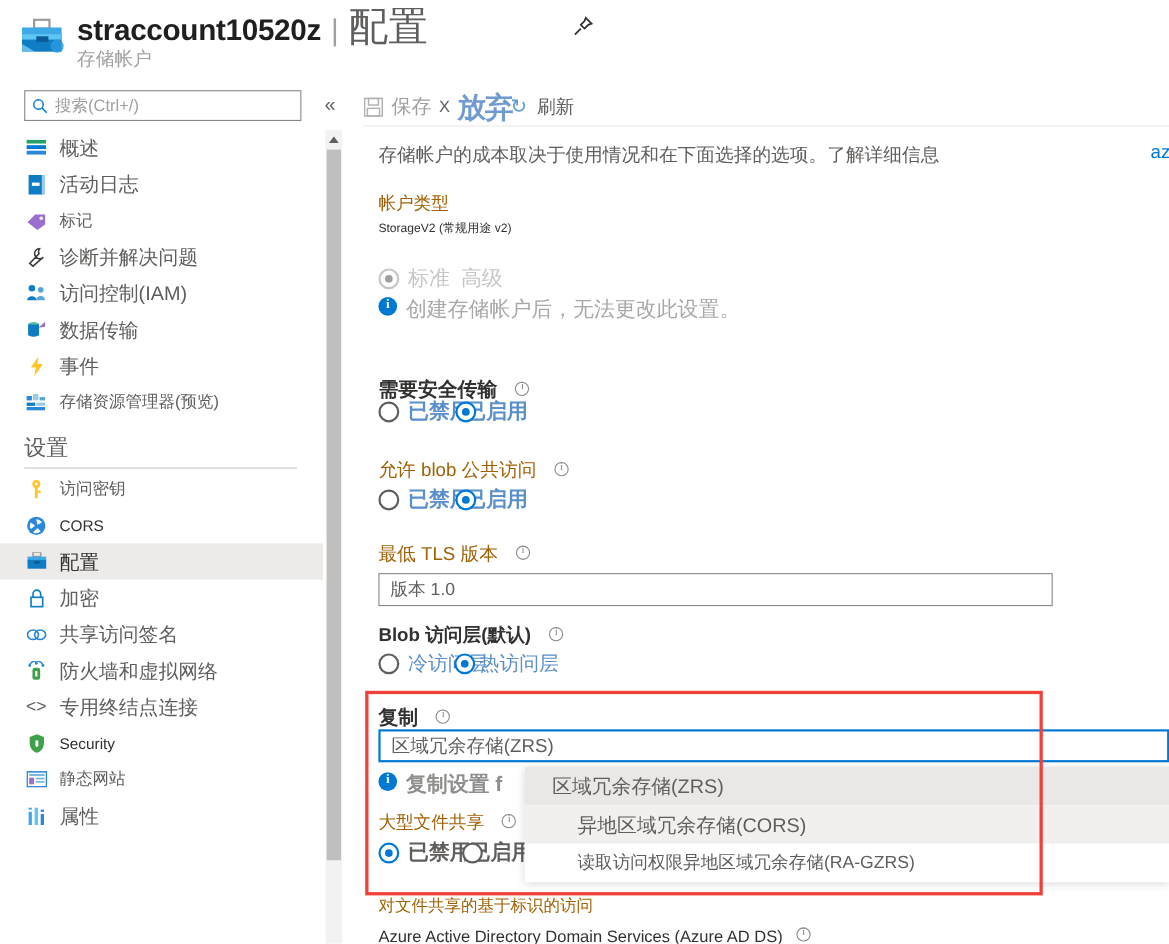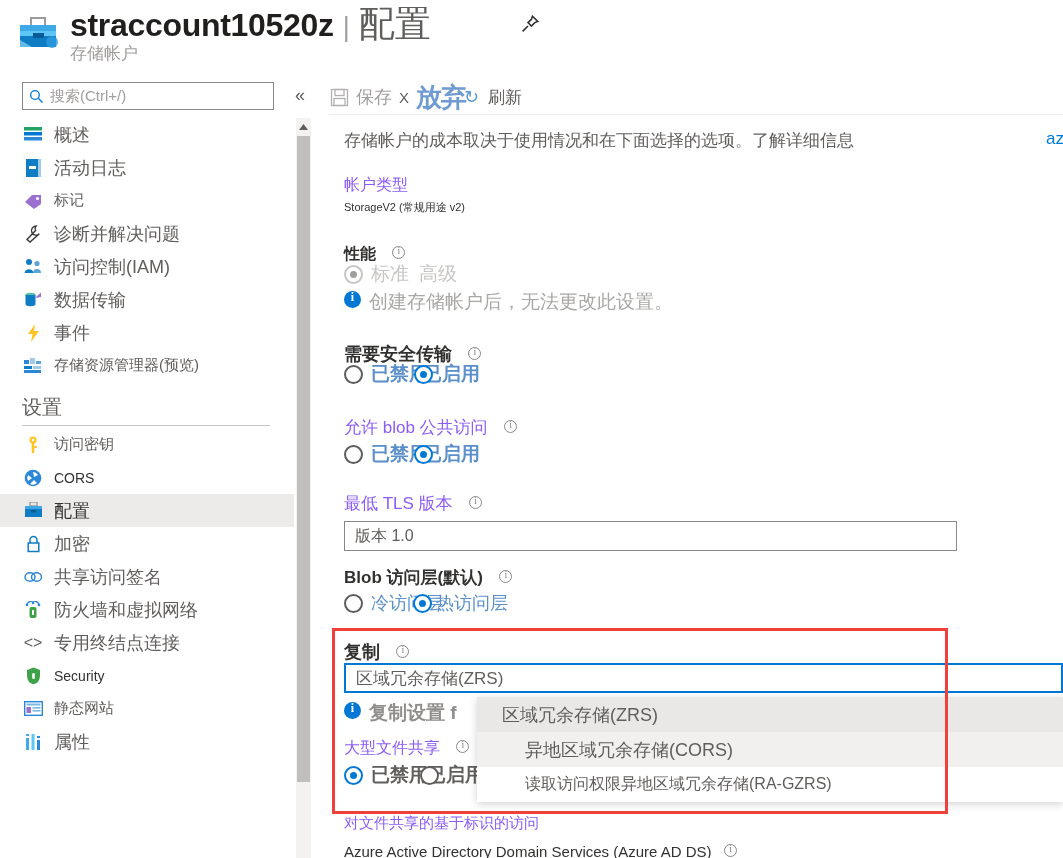--- a/index.html
+++ b/index.html
@@ -16,21 +16,21 @@
   
   .header { position: absolute; left: 0; top: 0; width: 1063px; height: 72px; }
   .acct-icon {
     position: absolute; left: 18px; top: 16px; width: 40px; height: 34px;
   }
   .title-line {
     position: absolute; left: 70px; top: 6px;
     display: flex; align-items: baseline; gap: 9px;
     white-space: nowrap;
   }
-  .acct-name { font-size: 32px; font-weight: bold; color: #201f1e; letter-spacing: -0.3px; }
+  .acct-name { font-size: 27px; font-weight: bold; color: #201f1e; letter-spacing: -0.3px; }
   .title-sep { font-size: 27px; color: #a19f9d; font-weight: 300; }
   .page-title { font-size: 36px; color: #605e5c; font-weight: 400; line-height: 1; }
   .acct-sub {
     position: absolute; left: 70px; top: 42px;
     font-size: 17px; color: #a19f9d;
   }
   .pin-icon { position: absolute; left: 519px; top: 13px; width: 22px; height: 22px; }
 
   
   .searchbox {
@@ -98,21 +98,21 @@
   .tb-refresh { font-size: 17px; color: #605e5c; margin-left: 9px; }
   .tb-rule { position: absolute; left: 0; top: 42px; width: 733px; border-bottom: 1px solid #edebe9; }
 
   .lede {
     position: absolute; left: 14px; top: 57px; width: 700px;
     font-size: 17px; color: #605e5c; white-space: nowrap;
   }
   .lede .clip { position: absolute; left: 702px; top: 0; color: #0078d4; overflow: hidden; width: 30px; }
 
   .field { position: absolute; left: 14px; white-space: nowrap; }
-  .f-label { font-size: 16px; color: #8b5cf6; display: inline-block; }
+  .f-label { font-size: 16px; color: #a16207; display: inline-block; }
   .f-label.bold { font-weight: bold; color: #323130; }
   .f-value { font-size: 11px; color: #323130; }
   .info-ico {
     display: inline-block; width: 13px; height: 13px; border: 1px solid #8a8886;
     border-radius: 50%; position: relative; top: 0px; margin-left: 12px;
   }
   .info-ico::after {
     content: "i"; position: absolute; left: 0; right: 0; top: -2px;
     font-size: 10px; text-align: center; color: #8a8886;
     font-family: "Liberation Serif", serif;
@@ -463,24 +463,20 @@
       <span>存储帐户的成本取决于使用情况和在下面选择的选项。了解详细信息</span>
       <span class="clip">az</span>
     </div>
 
     <div class="field" style="top:103px;">
       <div class="f-label">帐户类型</div>
       <div class="f-value" style="margin-top:4px;">StorageV2 (常规用途 v2)</div>
     </div>
 
     <div class="field" style="top:172px;">
-      <div>
-        <span class="f-label bold">性能</span>
-        <span class="info-ico"></span>
-      </div>
       <div class="radio-row" style="margin-top:-4px;">
         <span class="radio graydot" style="border-color:#c8c6c4;"></span>
         <span class="radio-lbl gray">标准</span>
         <span class="radio-lbl gray" style="margin-left:10px;">高级</span>
       </div>
       <div class="infobar" style="margin-top:2px;">
         <span class="info-blue"></span>
         <span class="info-blue-txt">创建存储帐户后，无法更改此设置。</span>
       </div>
     </div>

